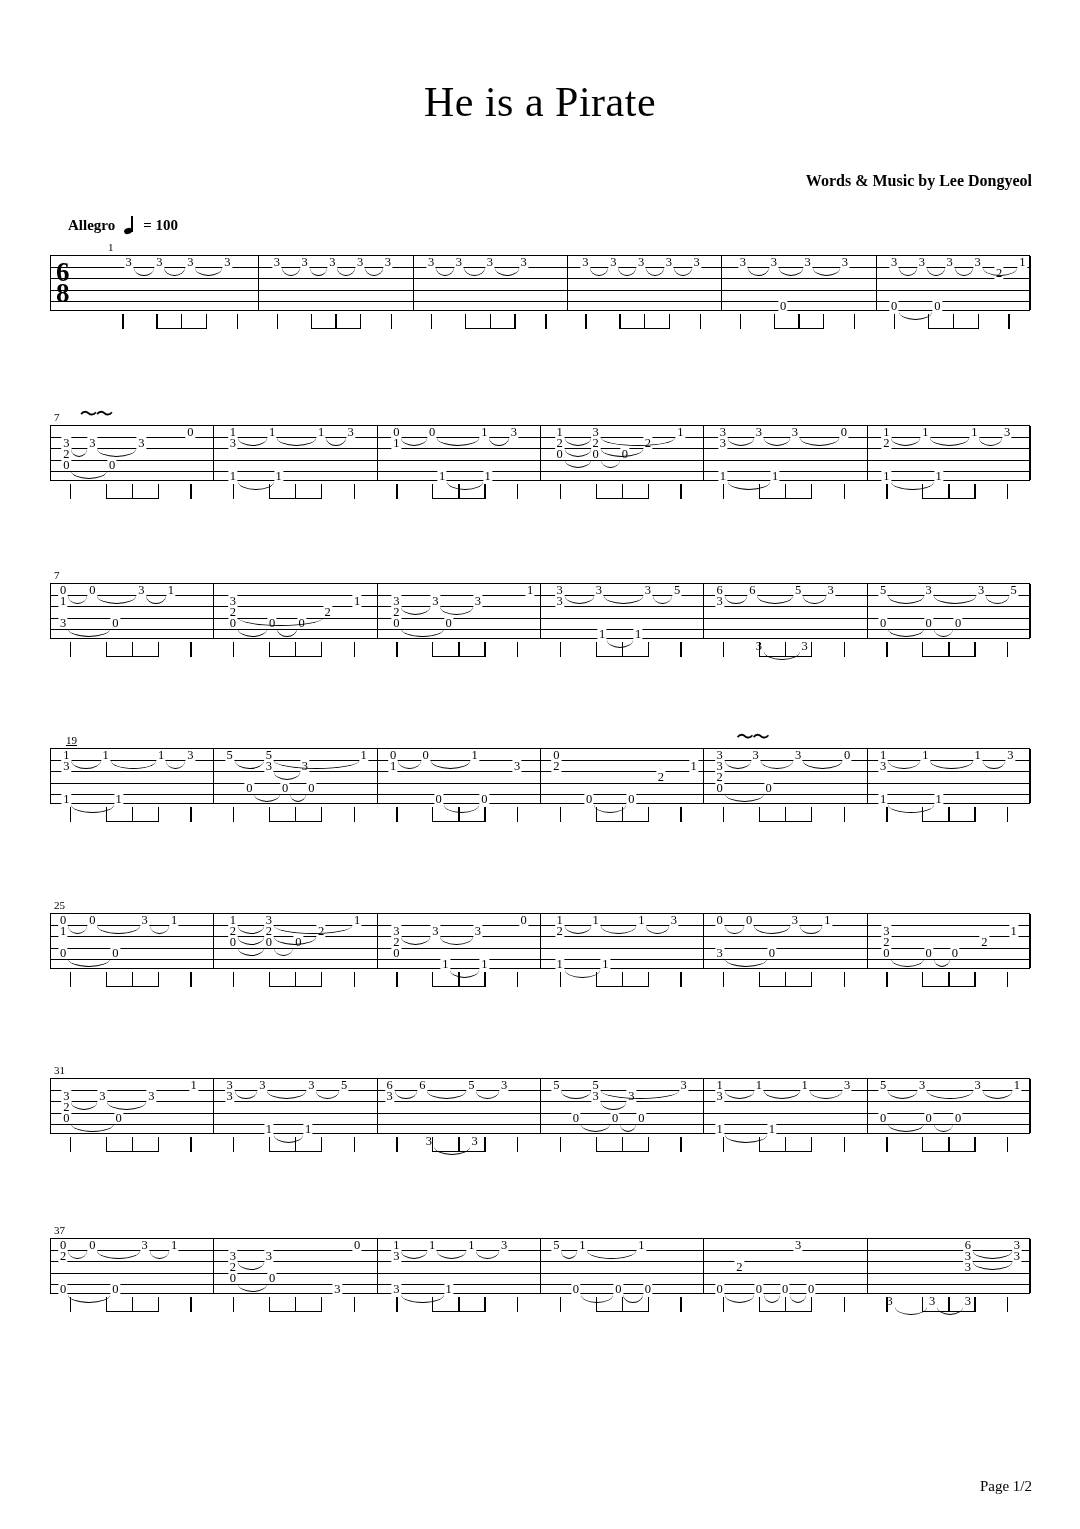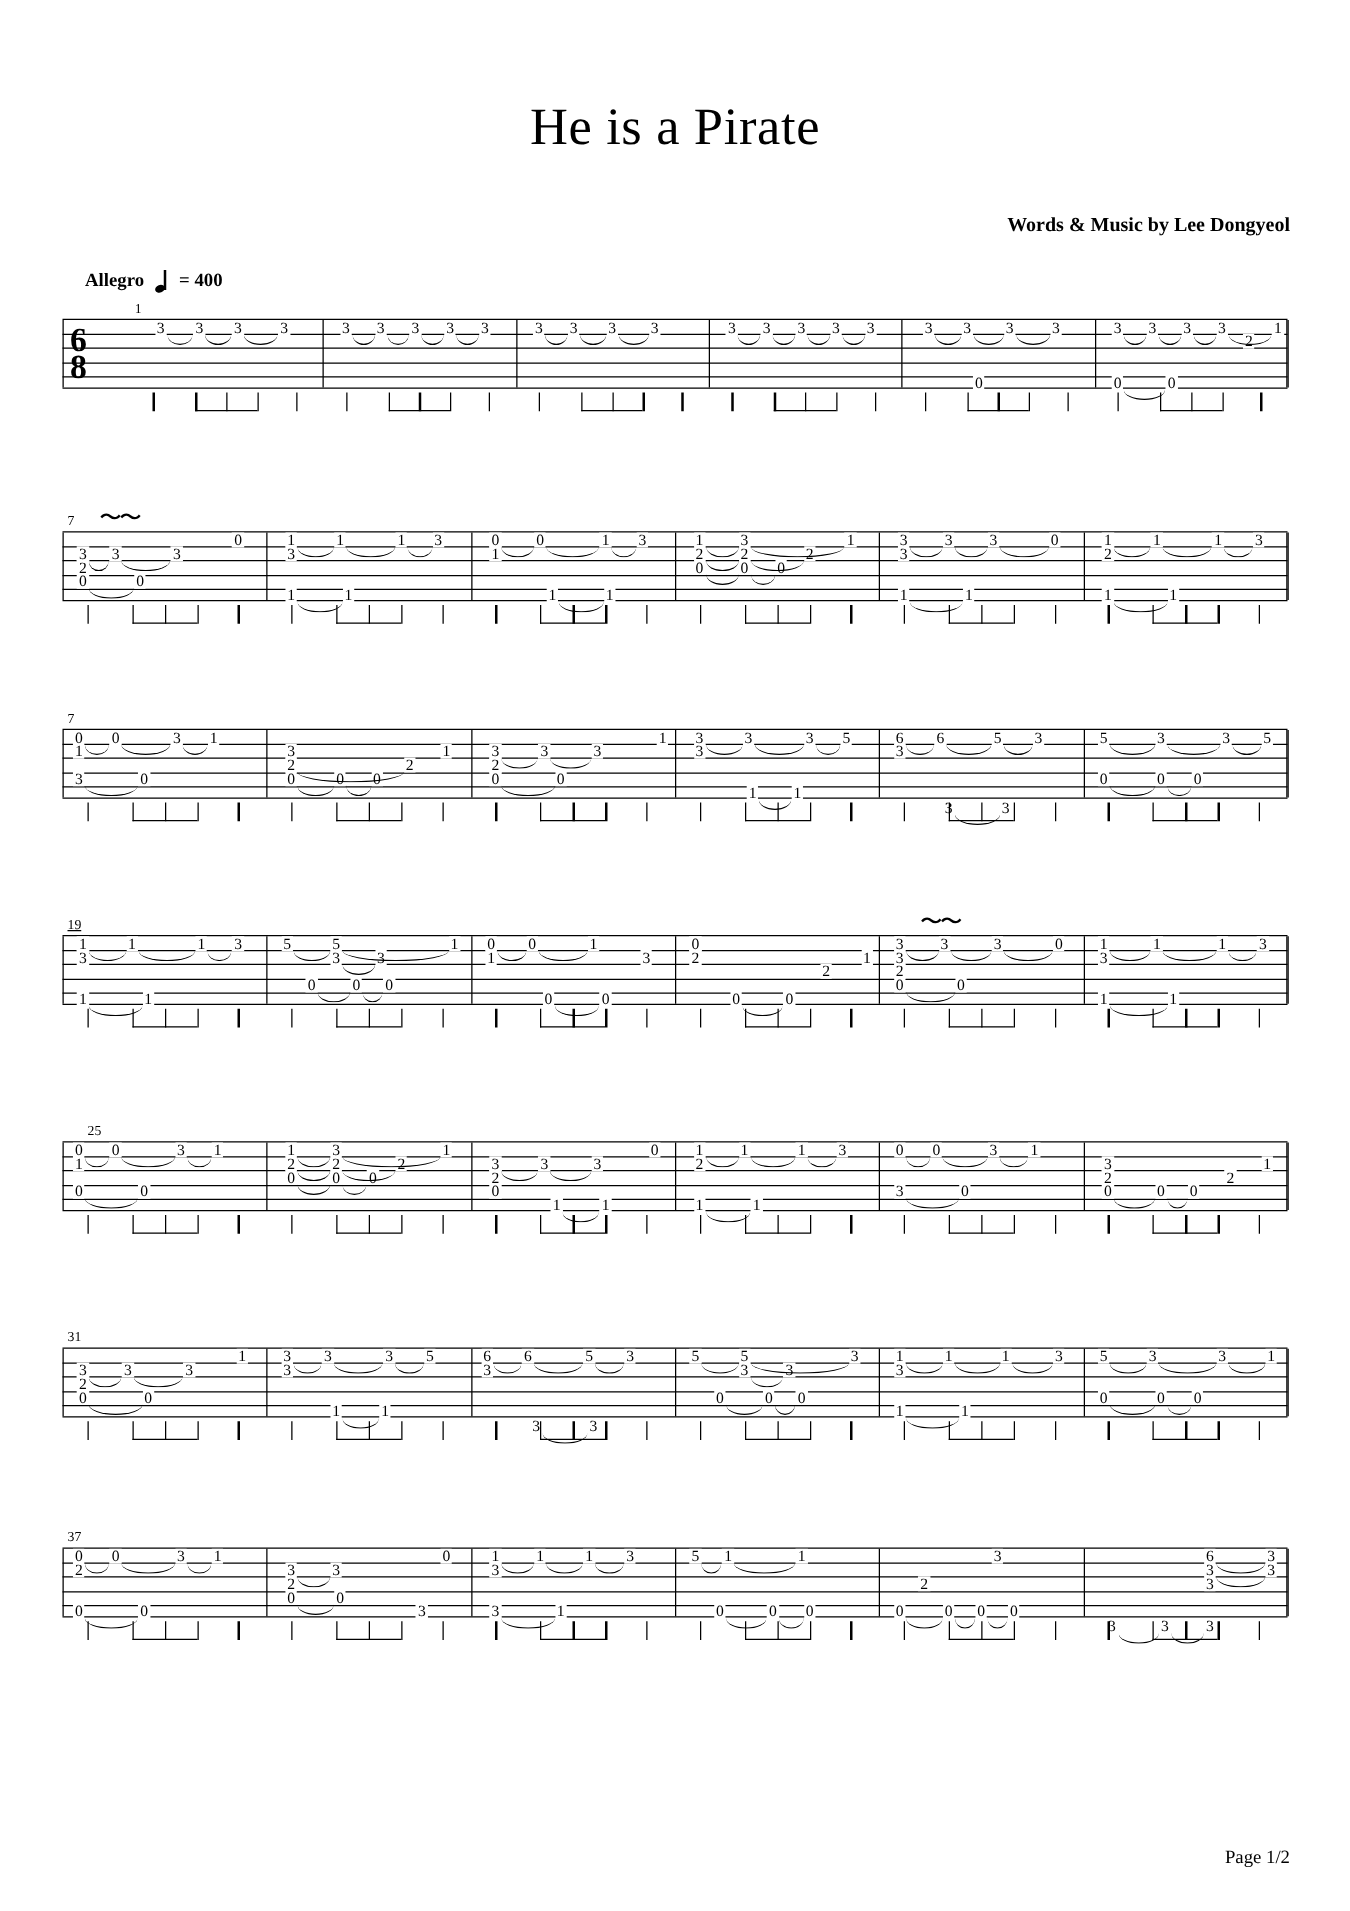--- a/index.html
+++ b/index.html
@@ -197,21 +197,21 @@
 
   <div class="title">He is a Pirate</div>
   <div class="credits">Words &amp; Music by Lee Dongyeol</div>
 
   <div class="tempo-block">
     <span>Allegro</span>
     <span class="tempo-note">
       <span class="head"></span>
         <span class="stem"></span>
     </span>
-    <span>= 400</span>
+    <span>= 100</span>
   </div>
 
   <div id="systems-root">
       <div class="system" style="top: 255px;">
         <div class="staff">
           <div class="line" style="top: 11.2px;"></div>
           <div class="line" style="top: 22.4px;"></div>
           <div class="line" style="top: 33.6px;"></div>
           <div class="line" style="top: 44.8px;"></div>
           <div class="startline" style="left: 0px;"></div>
@@ -571,21 +571,21 @@
           <div class="line" style="top: 22.4px;"></div>
           <div class="line" style="top: 33.6px;"></div>
           <div class="line" style="top: 44.8px;"></div>
           <div class="startline" style="left: 0px;"></div>
           <div class="barline" style="left: 163.333px;"></div>
           <div class="barline" style="left: 326.667px;"></div>
           <div class="barline" style="left: 490px;"></div>
           <div class="barline" style="left: 653.333px;"></div>
           <div class="barline" style="left: 816.667px;"></div>
           <div class="barline" style="left: 980px;"></div>
-          <div class="measure-num" style="left: 4px; text-decoration: underline;">19</div>
+          <div class="measure-num" style="left: 16px; text-decoration: underline;">19</div>
           <div class="tabnum" style="left: 16.3333px; top: 5.6px;">1</div>
           <div class="tabnum" style="left: 55.5333px; top: 5.6px;">1</div>
           <div class="tabnum" style="left: 111.067px; top: 5.6px;">1</div>
           <div class="tabnum" style="left: 140.467px; top: 5.6px;">3</div>
           <div class="tabnum" style="left: 16.3333px; top: 16.8px;">3</div>
           <div class="tabnum" style="left: 16.3333px; top: 50.4px;">1</div>
           <div class="tabnum" style="left: 68.6px; top: 50.4px;">1</div>
           <div class="tabnum" style="left: 179.667px; top: 5.6px;">5</div>
           <div class="tabnum" style="left: 218.867px; top: 5.6px;">5</div>
           <div class="tabnum" style="left: 313.6px; top: 5.6px;">1</div>
@@ -691,21 +691,21 @@
           <div class="line" style="top: 22.4px;"></div>
           <div class="line" style="top: 33.6px;"></div>
           <div class="line" style="top: 44.8px;"></div>
           <div class="startline" style="left: 0px;"></div>
           <div class="barline" style="left: 163.333px;"></div>
           <div class="barline" style="left: 326.667px;"></div>
           <div class="barline" style="left: 490px;"></div>
           <div class="barline" style="left: 653.333px;"></div>
           <div class="barline" style="left: 816.667px;"></div>
           <div class="barline" style="left: 980px;"></div>
-          <div class="measure-num" style="left: 20px;">25</div>
+          <div class="measure-num" style="left: 4px;">25</div>
           <div class="tabnum" style="left: 13.0667px; top: 5.6px;">0</div>
           <div class="tabnum" style="left: 42.4667px; top: 5.6px;">0</div>
           <div class="tabnum" style="left: 94.7333px; top: 5.6px;">3</div>
           <div class="tabnum" style="left: 124.133px; top: 5.6px;">1</div>
           <div class="tabnum" style="left: 13.0667px; top: 16.8px;">1</div>
           <div class="tabnum" style="left: 13.0667px; top: 39.2px;">0</div>
           <div class="tabnum" style="left: 65.3333px; top: 39.2px;">0</div>
           <div class="tabnum" style="left: 182.933px; top: 5.6px;">1</div>
           <div class="tabnum" style="left: 218.867px; top: 5.6px;">3</div>
           <div class="tabnum" style="left: 307.067px; top: 5.6px;">1</div>

